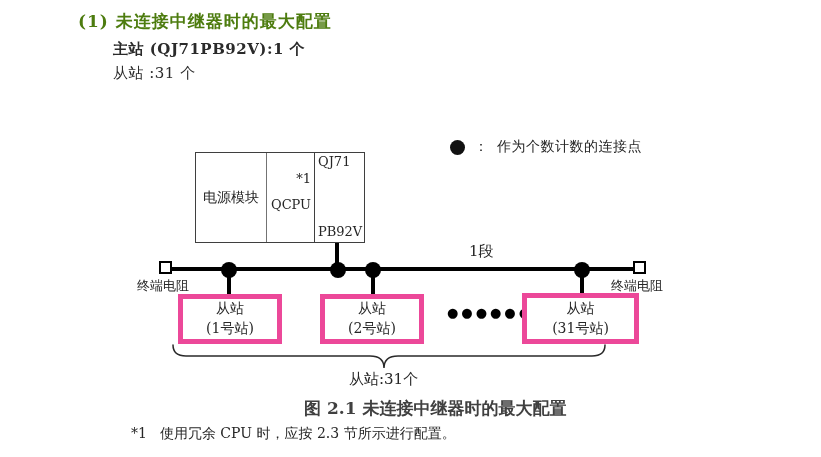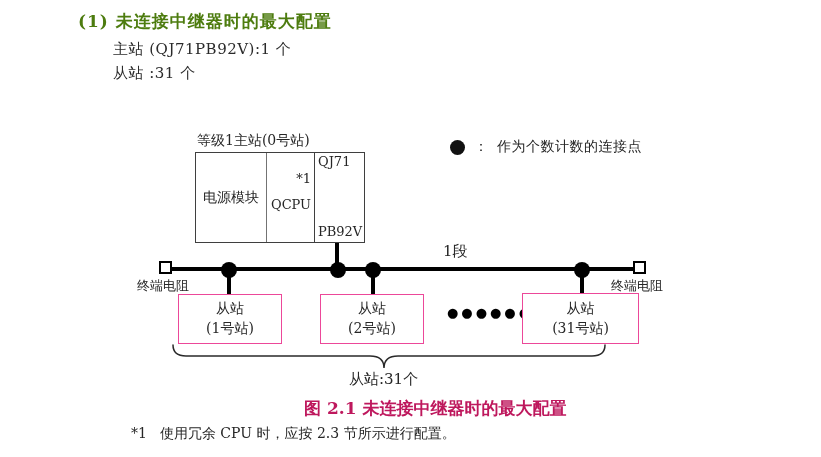--- a/index.html
+++ b/index.html
@@ -17,21 +17,21 @@
   }
   .abs { position: absolute; }
 
   
   .heading {
     left: 78px; top: 10px;
     font-size: 17px; font-weight: bold; letter-spacing: 1px;
     color: #4d7c0f; white-space: nowrap;
   }
   .subline { font-size: 15px; color: #2a2a2a; white-space: nowrap; letter-spacing: 0.5px; }
-  .sub1 { left: 113px; top: 40px; }
+  .sub1 { left: 113px; top: 40px; font-weight: bold; }
   .sub2 { left: 113px; top: 64px; }
 
   
   .master-label { left: 197px; top: 132px; font-size: 14px; white-space: nowrap; }
   .master-box {
     left: 195px; top: 152px; width: 170px; height: 91px;
     border: 1px solid #3f3f3f; display: flex; background: #ffffff;
   }
   .mcell { display: flex; align-items: center; justify-content: center; font-size: 14px; }
   .mcell-power { width: 71px; border-right: 1px solid #737373; }
@@ -48,50 +48,49 @@
 
   
   .busline { left: 170px; top: 267px; width: 470px; height: 4px; background: #000000; }
   .dropline { width: 4px; background: #000000; }
   .conn-dot { width: 16px; height: 16px; border-radius: 50%; background: #000000; z-index: 3; }
   .term-square {
     width: 13px; height: 13px; background: #ffffff;
     border: 2px solid #000000; z-index: 4;
   }
   .term-label { font-size: 13px; white-space: nowrap; }
-  .seg-label { left: 443px; top: 242px; font-size: 15px; white-space: nowrap; }
+  .seg-label { left: 469px; top: 242px; font-size: 15px; white-space: nowrap; }
 
   
   .slave-box {
-    border: 1px solid #ec4899; background: #ffffff;
+    border: 5px solid #ec4899; background: #ffffff;
     display: flex; flex-direction: column; align-items: center; justify-content: center;
     font-size: 14px; line-height: 1.4; text-align: center;
   }
   .ellipsis {
     left: 444px; top: 305px; width: 92px; text-align: center;
     font-size: 13px; letter-spacing: 3px; color: #000;
     font-family: "DejaVu Sans", sans-serif; white-space: nowrap;
   }
 
   
   .brace-svg { left: 172px; top: 344px; }
   .brace-label { left: 349px; top: 370px; font-size: 15px; white-space: nowrap; text-align: center; }
-  .caption { left: 304px; top: 397px; font-size: 17px; font-weight: bold; color: #be185d; white-space: nowrap; }
+  .caption { left: 304px; top: 397px; font-size: 17px; font-weight: bold; color: #404040; white-space: nowrap; }
   .footnote { left: 131px; top: 425px; display: flex; gap: 13px; font-size: 14px; white-space: nowrap; }
 </style>
 </head>
 <body>
 
 <div class="page">
 
   <div class="abs heading">(1) 未连接中继器时的最大配置</div>
   <div class="abs subline sub1">主站 (QJ71PB92V):1 个</div>
   <div class="abs subline sub2">从站 :31 个</div>
 
-  <div class="abs master-label">等级1主站(0号站)</div>
   <div class="abs master-box">
     <div class="mcell mcell-power">电源模块</div>
     <div class="mcell mcell-cpu">
       <span class="cpu-note">*1</span>
       <span class="cpu-text">QCPU</span>
     </div>
     <div class="mcell mcell-pb">
       <span>QJ71</span>
       <span>PB92V</span>
     </div>

